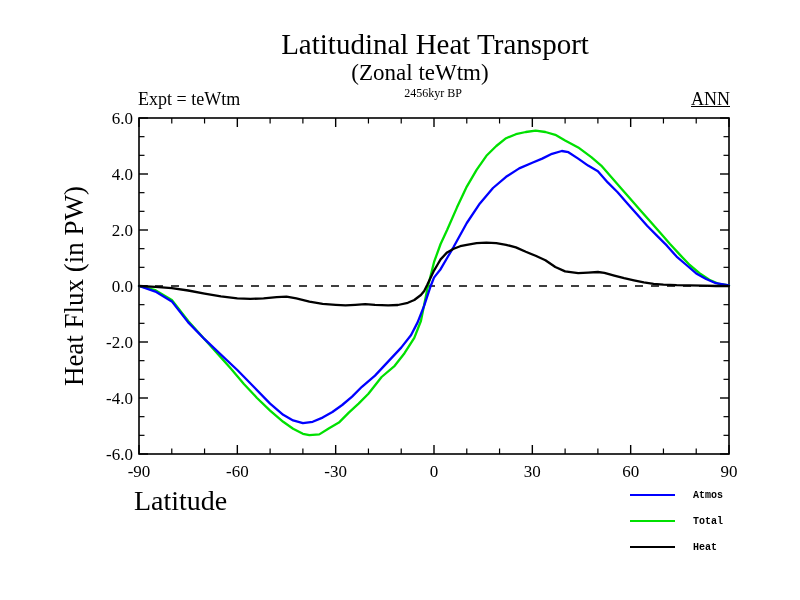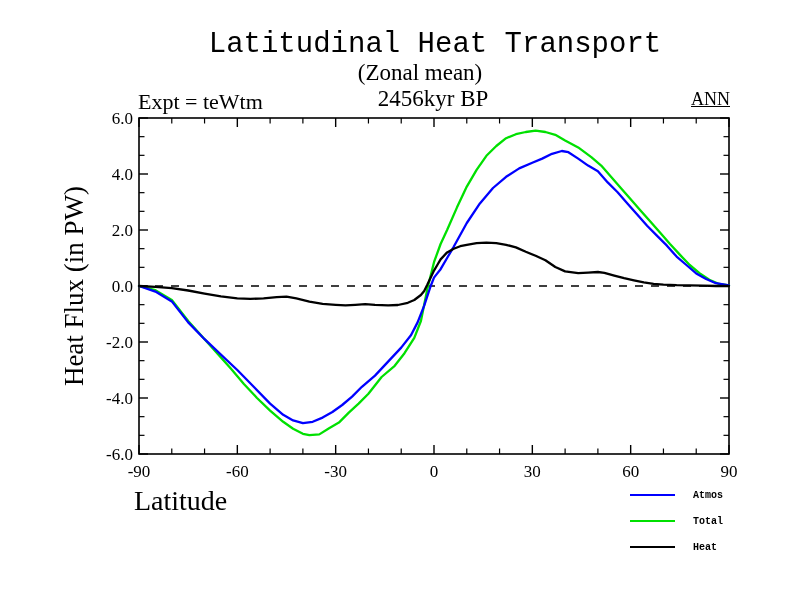--- a/index.html
+++ b/index.html
@@ -1,39 +1,39 @@
 <!DOCTYPE html>
 <html><head>
 <meta charset="utf-8">
 <style>
   html,body { margin:0; padding:0; background:#fff; }
   .page {
     position:relative; width:800px; height:600px; background:#ffffff;
     font-family:"Liberation Serif", serif; color:#000; overflow:hidden;
   }
   .t { position:absolute; white-space:nowrap; }
-  .title    { left:135px; top:28px;  width:600px; text-align:center; font-size:29px;font-family:Liberation Mono, monospace; }
+  .title    { left:135px; top:28px;  width:600px; text-align:center; font-size:29px; }
   .subtitle { left:120px; top:60px;  width:600px; text-align:center; font-size:23px; }
-  .time     { left:133px; top:86px;  width:600px; text-align:center; font-size:23px; }
-  .expt     { left:138px; top:89px;  font-size:22px; }
+  .time     { left:133px; top:86px;  width:600px; text-align:center; font-size:12px; }
+  .expt     { left:138px; top:89px;  font-size:18px; }
   .season   { left:530px; top:89px;  width:200px; text-align:right; font-size:18px;text-decoration:underline; }
   .ylabel   { left:74px;  top:286px; transform:translate(-50%,-50%) rotate(-90deg); font-size:27px; }
   .xlabel   { left:134px; top:485px; width:600px; text-align:left; font-size:28px; }
   #chart    { position:absolute; left:0; top:0; }
   #legend   { position:absolute; left:630px; top:482px; }
   .legend-row   { display:flex; align-items:center; height:26px; }
   .legend-line  { width:45px; height:2px; flex:none; }
   .legend-label { font-family:Liberation Mono, monospace; font-size:10px; font-weight:bold; margin-left:18px; }
 </style>
 </head>
 <body>
 
 <div class="page">
   <div class="t title">Latitudinal Heat Transport</div>
-  <div class="t subtitle">(Zonal mean)</div>
+  <div class="t subtitle">(Zonal teWtm)</div>
   <div class="t time">2456kyr BP</div>
   <div class="t expt">Expt = teWtm</div>
   <div class="t season">ANN</div>
   <div class="t ylabel">Heat Flux (in PW)</div>
   <div class="t xlabel">Latitude</div>
   <svg id="chart" width="800" height="600" viewBox="0 0 800 600">
       <line x1="139" y1="286" x2="729" y2="286" stroke="#000000" stroke-width="1.3" stroke-dasharray="8 8"></line>
       <rect x="139" y="118" width="590" height="336" fill="none" stroke="#000" stroke-width="1.6"></rect>
       <line x1="171.77777777777777" y1="454" x2="171.77777777777777" y2="448.5" stroke="#000" stroke-width="1.2"></line>
       <line x1="171.77777777777777" y1="118" x2="171.77777777777777" y2="123.5" stroke="#000" stroke-width="1.2"></line>

